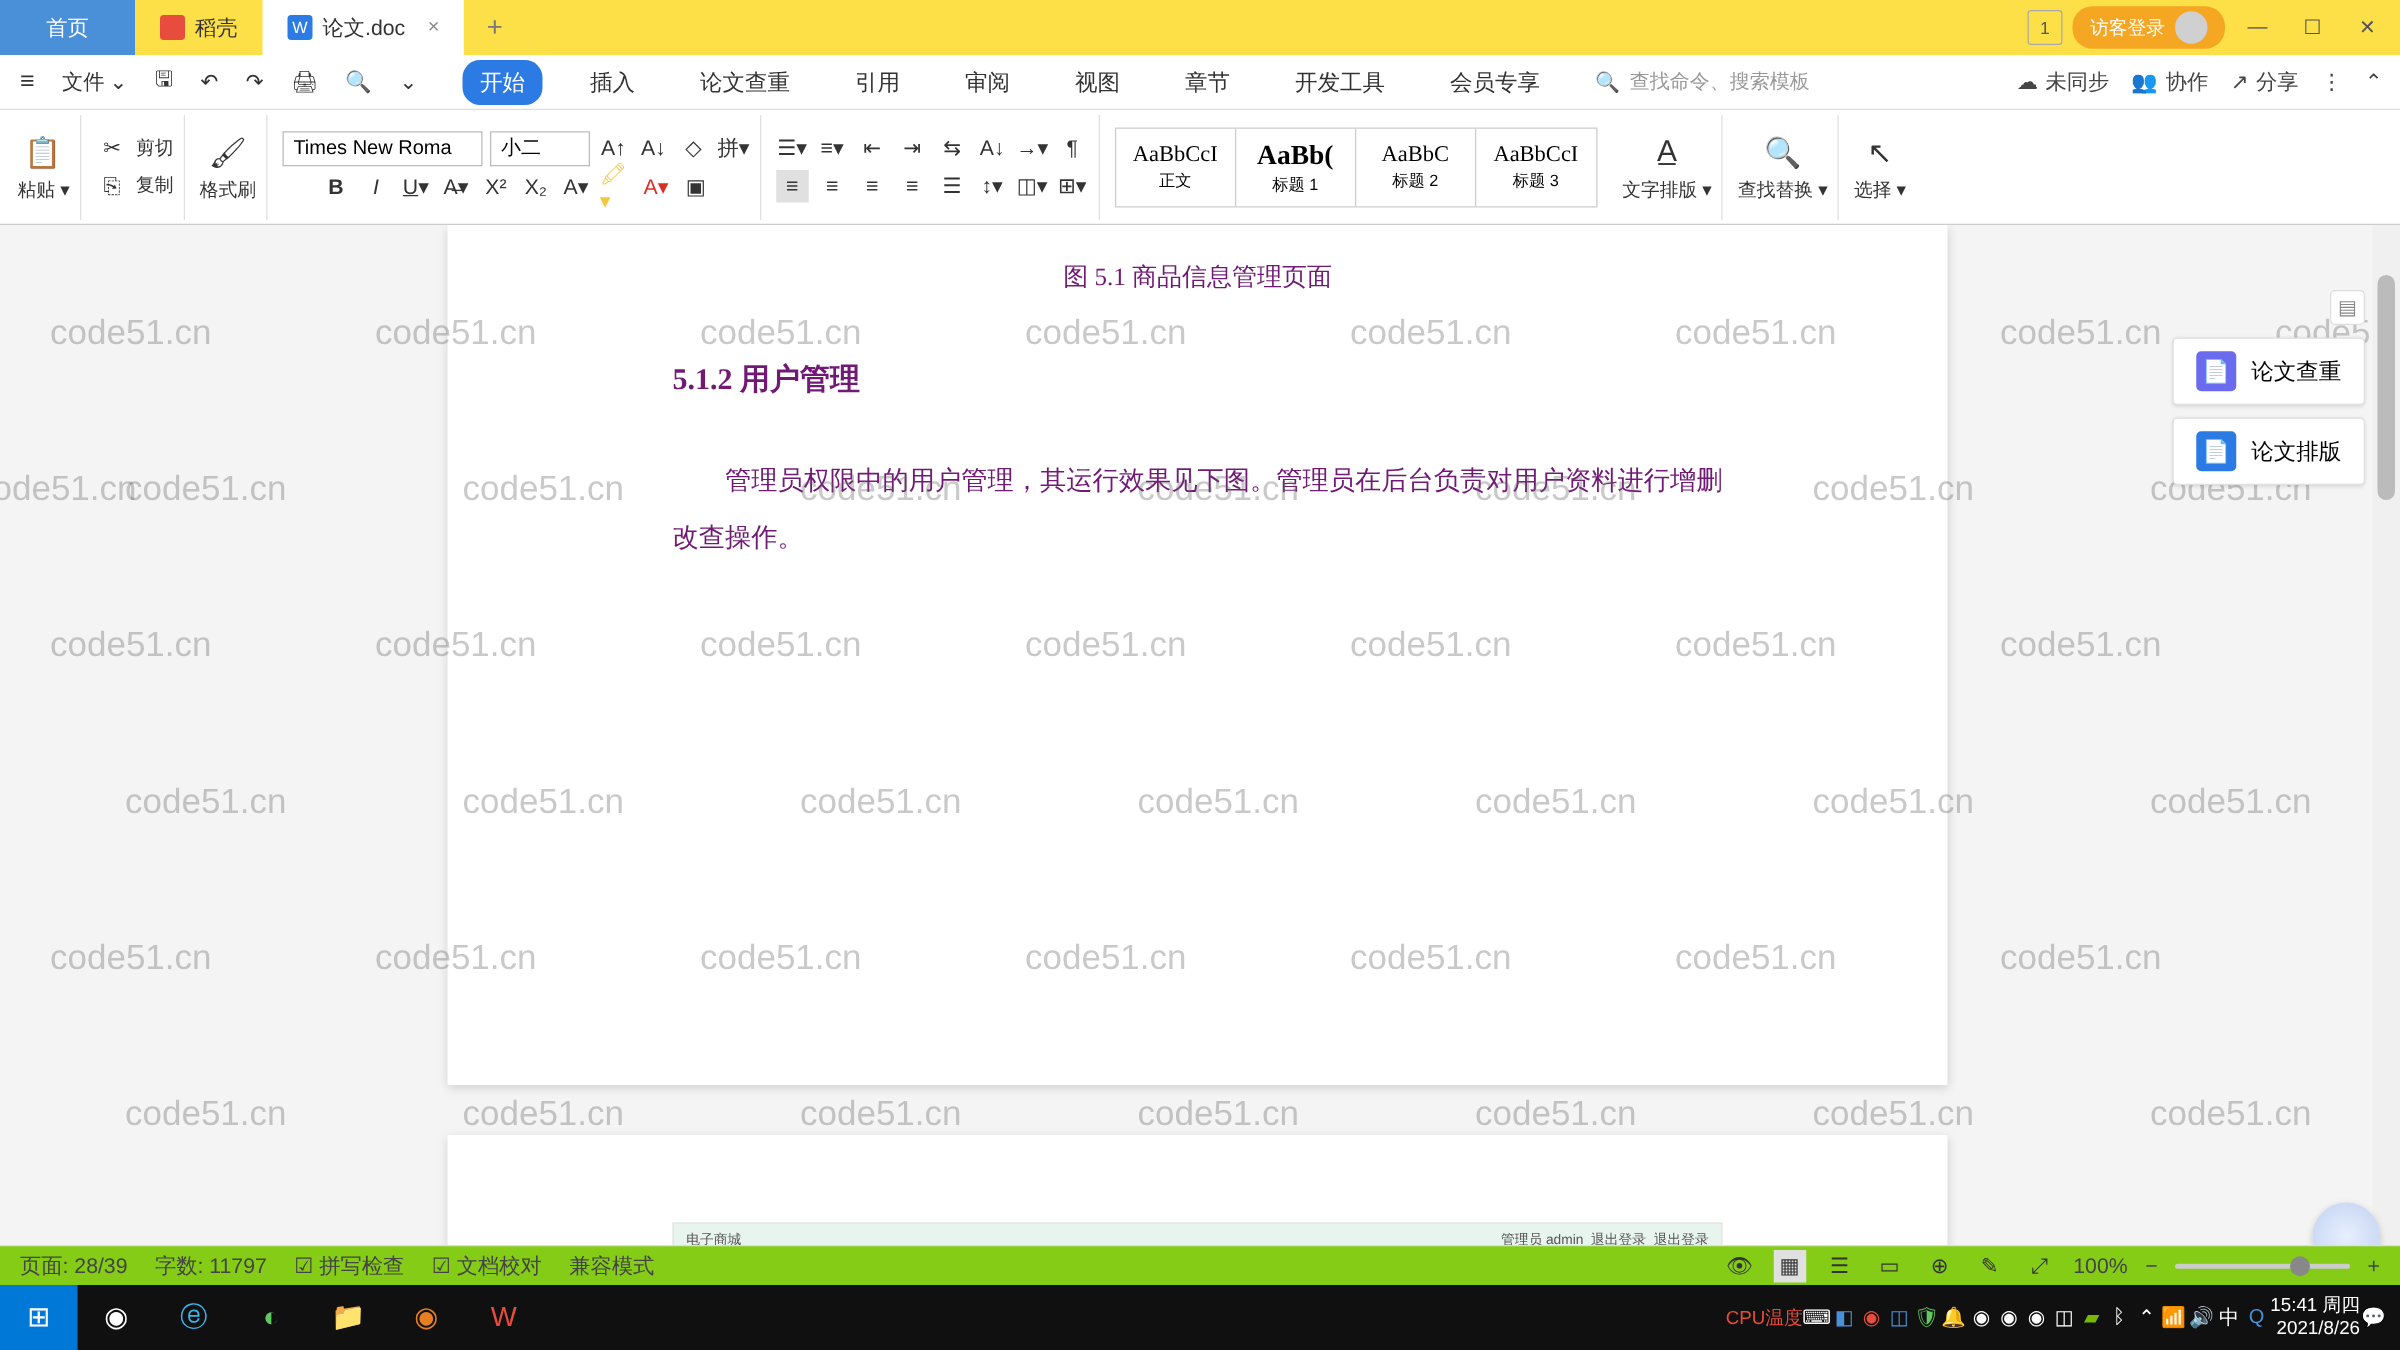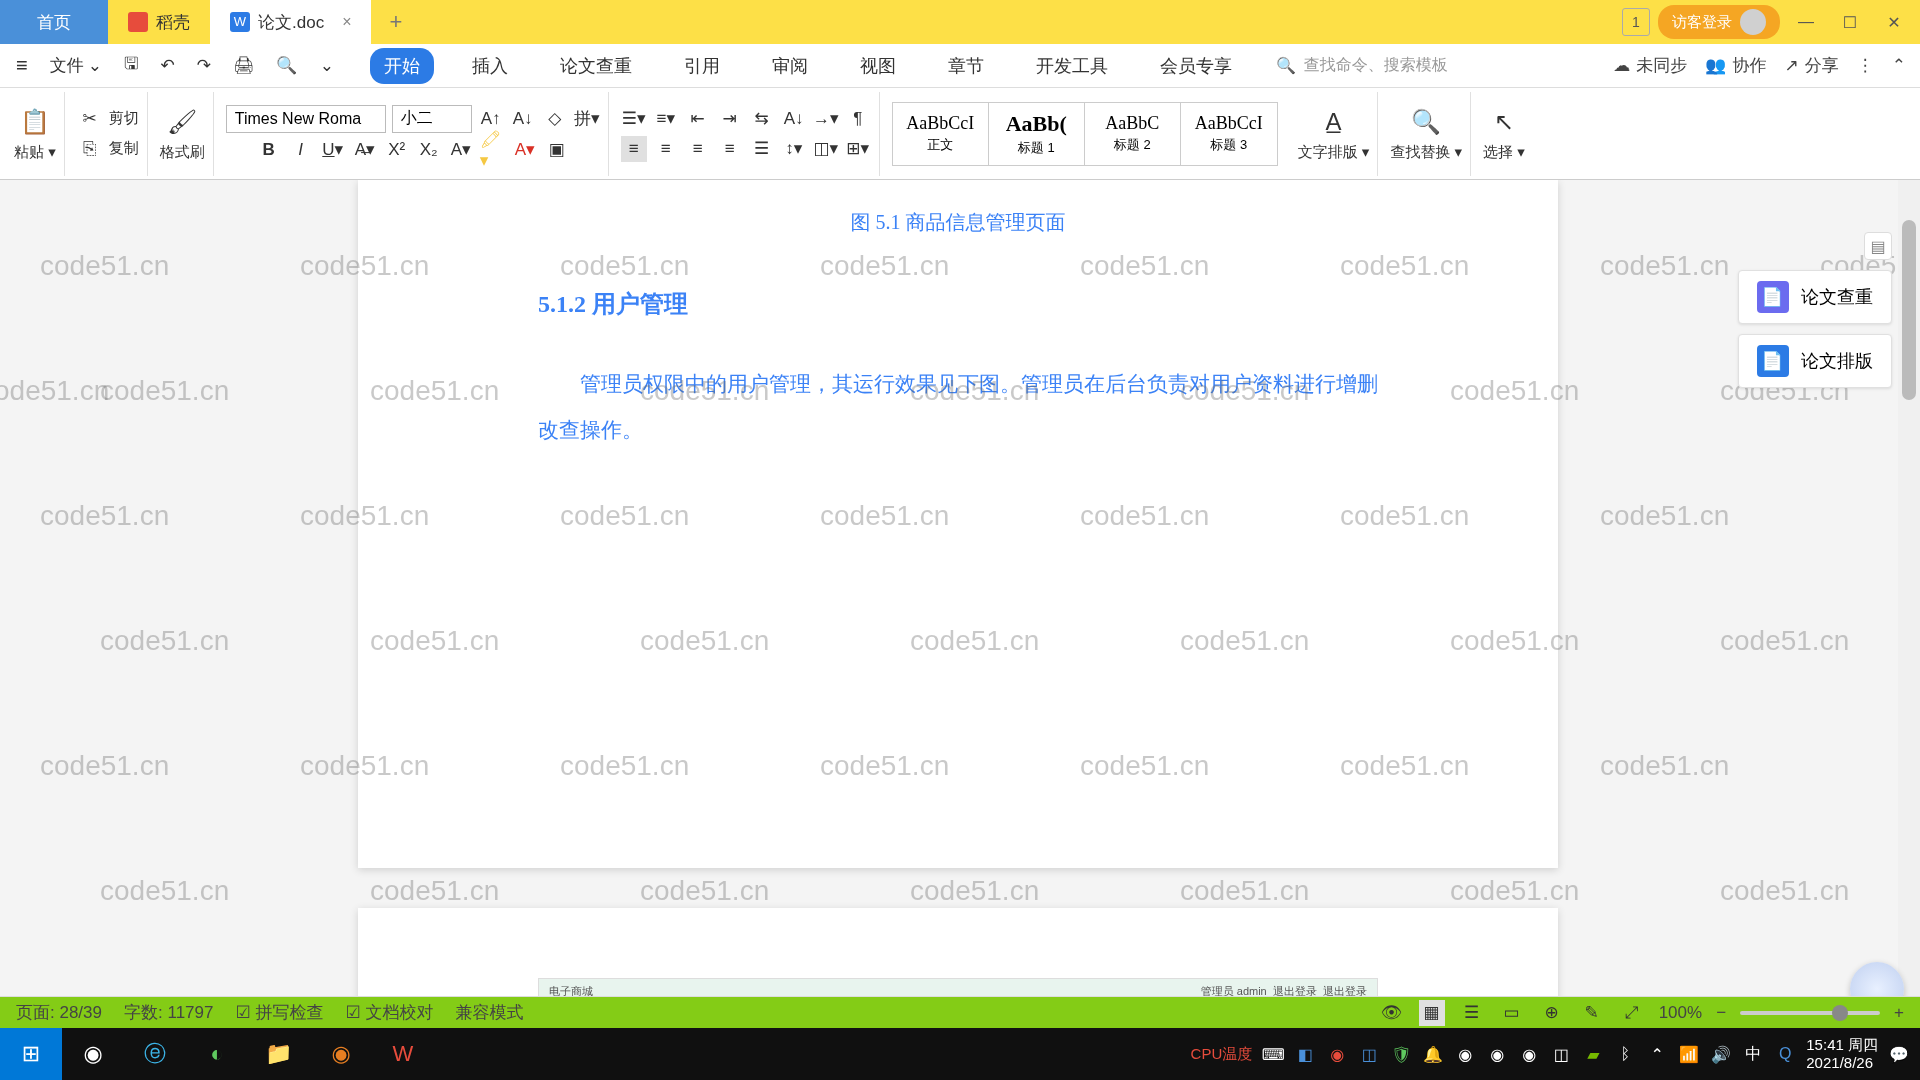--- a/index.html
+++ b/index.html
@@ -39,21 +39,21 @@
 .size-sel{border:1px solid #bbb;padding:4px 8px;font-size:16px;width:80px;background:#fff;}
 .style-box{display:flex;gap:0;border:1px solid #ccc;}
 .style-item{width:96px;height:62px;border-right:1px solid #ccc;display:flex;flex-direction:column;align-items:center;justify-content:center;gap:2px;font-size:13px;cursor:pointer;}
 .style-item:last-child{border-right:none;}
 .style-prev{font-family:serif;font-size:18px;text-align:center;}
 .style-item.h1 .style-prev{font-size:22px;font-weight:bold;}
 .doc-area{position:absolute;top:180px;left:0;right:0;bottom:52px;background:#f4f4f4;overflow:hidden;}
 .page{position:absolute;left:358px;width:1200px;background:#fff;box-shadow:0 2px 8px rgba(0,0,0,0.15);}
 .page1{top:0;height:688px;padding:20px 180px 40px;}
 .page2{top:728px;height:280px;padding:60px 180px 20px;}
-.doc-text{font-family:"SimSun",serif;font-size:21px;color:#3b82f6;line-height:2.2;}
+.doc-text{font-family:"SimSun",serif;font-size:21px;color:#701a75;line-height:2.2;}
 .caption{text-align:center;font-size:20px;margin-bottom:34px;}
 .heading{font-size:24px;font-weight:bold;margin:24px 0 30px;}
 .para{text-indent:2em;}
 .watermark{position:absolute;color:#f00;font-size:44px;font-weight:bold;pointer-events:none;text-align:center;width:100%;left:0;}
 .wm-grid{position:absolute;top:180px;left:0;right:0;bottom:52px;pointer-events:none;}
 .wm-cell{position:absolute;color:rgba(100,100,100,0.35);font-size:28px;}
 .side-panel{position:absolute;right:28px;top:232px;display:flex;flex-direction:column;gap:10px;}
 .side-toggle{width:28px;height:28px;background:#fff;border:1px solid #ddd;border-radius:4px;display:flex;align-items:center;justify-content:center;align-self:flex-end;color:#888;}
 .side-btn{display:flex;align-items:center;gap:12px;background:#fff;border:1px solid #e0e0e0;padding:10px 18px;border-radius:4px;font-size:18px;box-shadow:0 1px 3px rgba(0,0,0,0.1);}
 .side-btn .sicon{width:32px;height:32px;border-radius:4px;display:flex;align-items:center;justify-content:center;color:#fff;font-size:18px;}
@@ -62,23 +62,23 @@
 .vscroll{position:absolute;right:0;top:180px;bottom:52px;width:22px;background:#f0f0f0;}
 .vthumb{position:absolute;top:40px;width:14px;left:4px;height:180px;background:#bbb;border-radius:7px;}
 .assist-bubble{position:absolute;right:16px;bottom:64px;width:54px;height:54px;border-radius:50%;background:radial-gradient(circle,#e8f0ff,#c0d0f0);box-shadow:0 2px 6px rgba(0,0,0,0.2);}
 .status{position:absolute;bottom:0;left:0;right:0;height:32px;background:#84cc16;border-top:1px solid #ddd;display:flex;align-items:center;padding:0 16px;font-size:17px;color:#444;gap:22px;}
 .status-right{margin-left:auto;display:flex;align-items:center;gap:14px;}
 .zoom-slider{width:140px;height:4px;background:#ccc;position:relative;border-radius:2px;}
 .zoom-thumb{position:absolute;top:-6px;left:92px;width:16px;height:16px;border-radius:50%;background:#888;}
 .taskbar{position:absolute;bottom:0;left:0;right:0;height:52px;background:#101010;display:flex;align-items:center;}
 .tb-btn{width:62px;height:52px;display:flex;align-items:center;justify-content:center;color:#fff;font-size:22px;}
 .tb-btn.win{background:#0078d7;}
-.tray{margin-left:auto;display:flex;align-items:center;gap:10px;padding-right:10px;color:#fff;font-size:15px;}
+.tray{margin-left:auto;display:flex;align-items:center;padding-right:10px;color:#fff;font-size:15px;}
 .tray-icon{width:22px;height:22px;display:flex;align-items:center;justify-content:center;font-size:16px;}
-.clock{line-height:1.2;font-size:15px;}
+.clock{text-align:right;line-height:1.2;font-size:15px;}
 .embed-img{margin-top:10px;border:1px solid #ddd;height:140px;background:#f9f9f9;position:relative;}
 .embed-header{height:24px;background:#e8f4ee;display:flex;align-items:center;justify-content:space-between;padding:0 10px;font-size:11px;color:#555;}
 .embed-side{position:absolute;left:0;top:24px;bottom:0;width:110px;background:#f08080;}
 .embed-main{position:absolute;left:110px;right:0;top:24px;bottom:0;background:#fff;padding:14px;}
 .embed-search{border:1px solid #ccc;height:26px;margin:0 140px 12px;}
 </style>
 </head>
 <body>
 
 <div class="titlebar">

